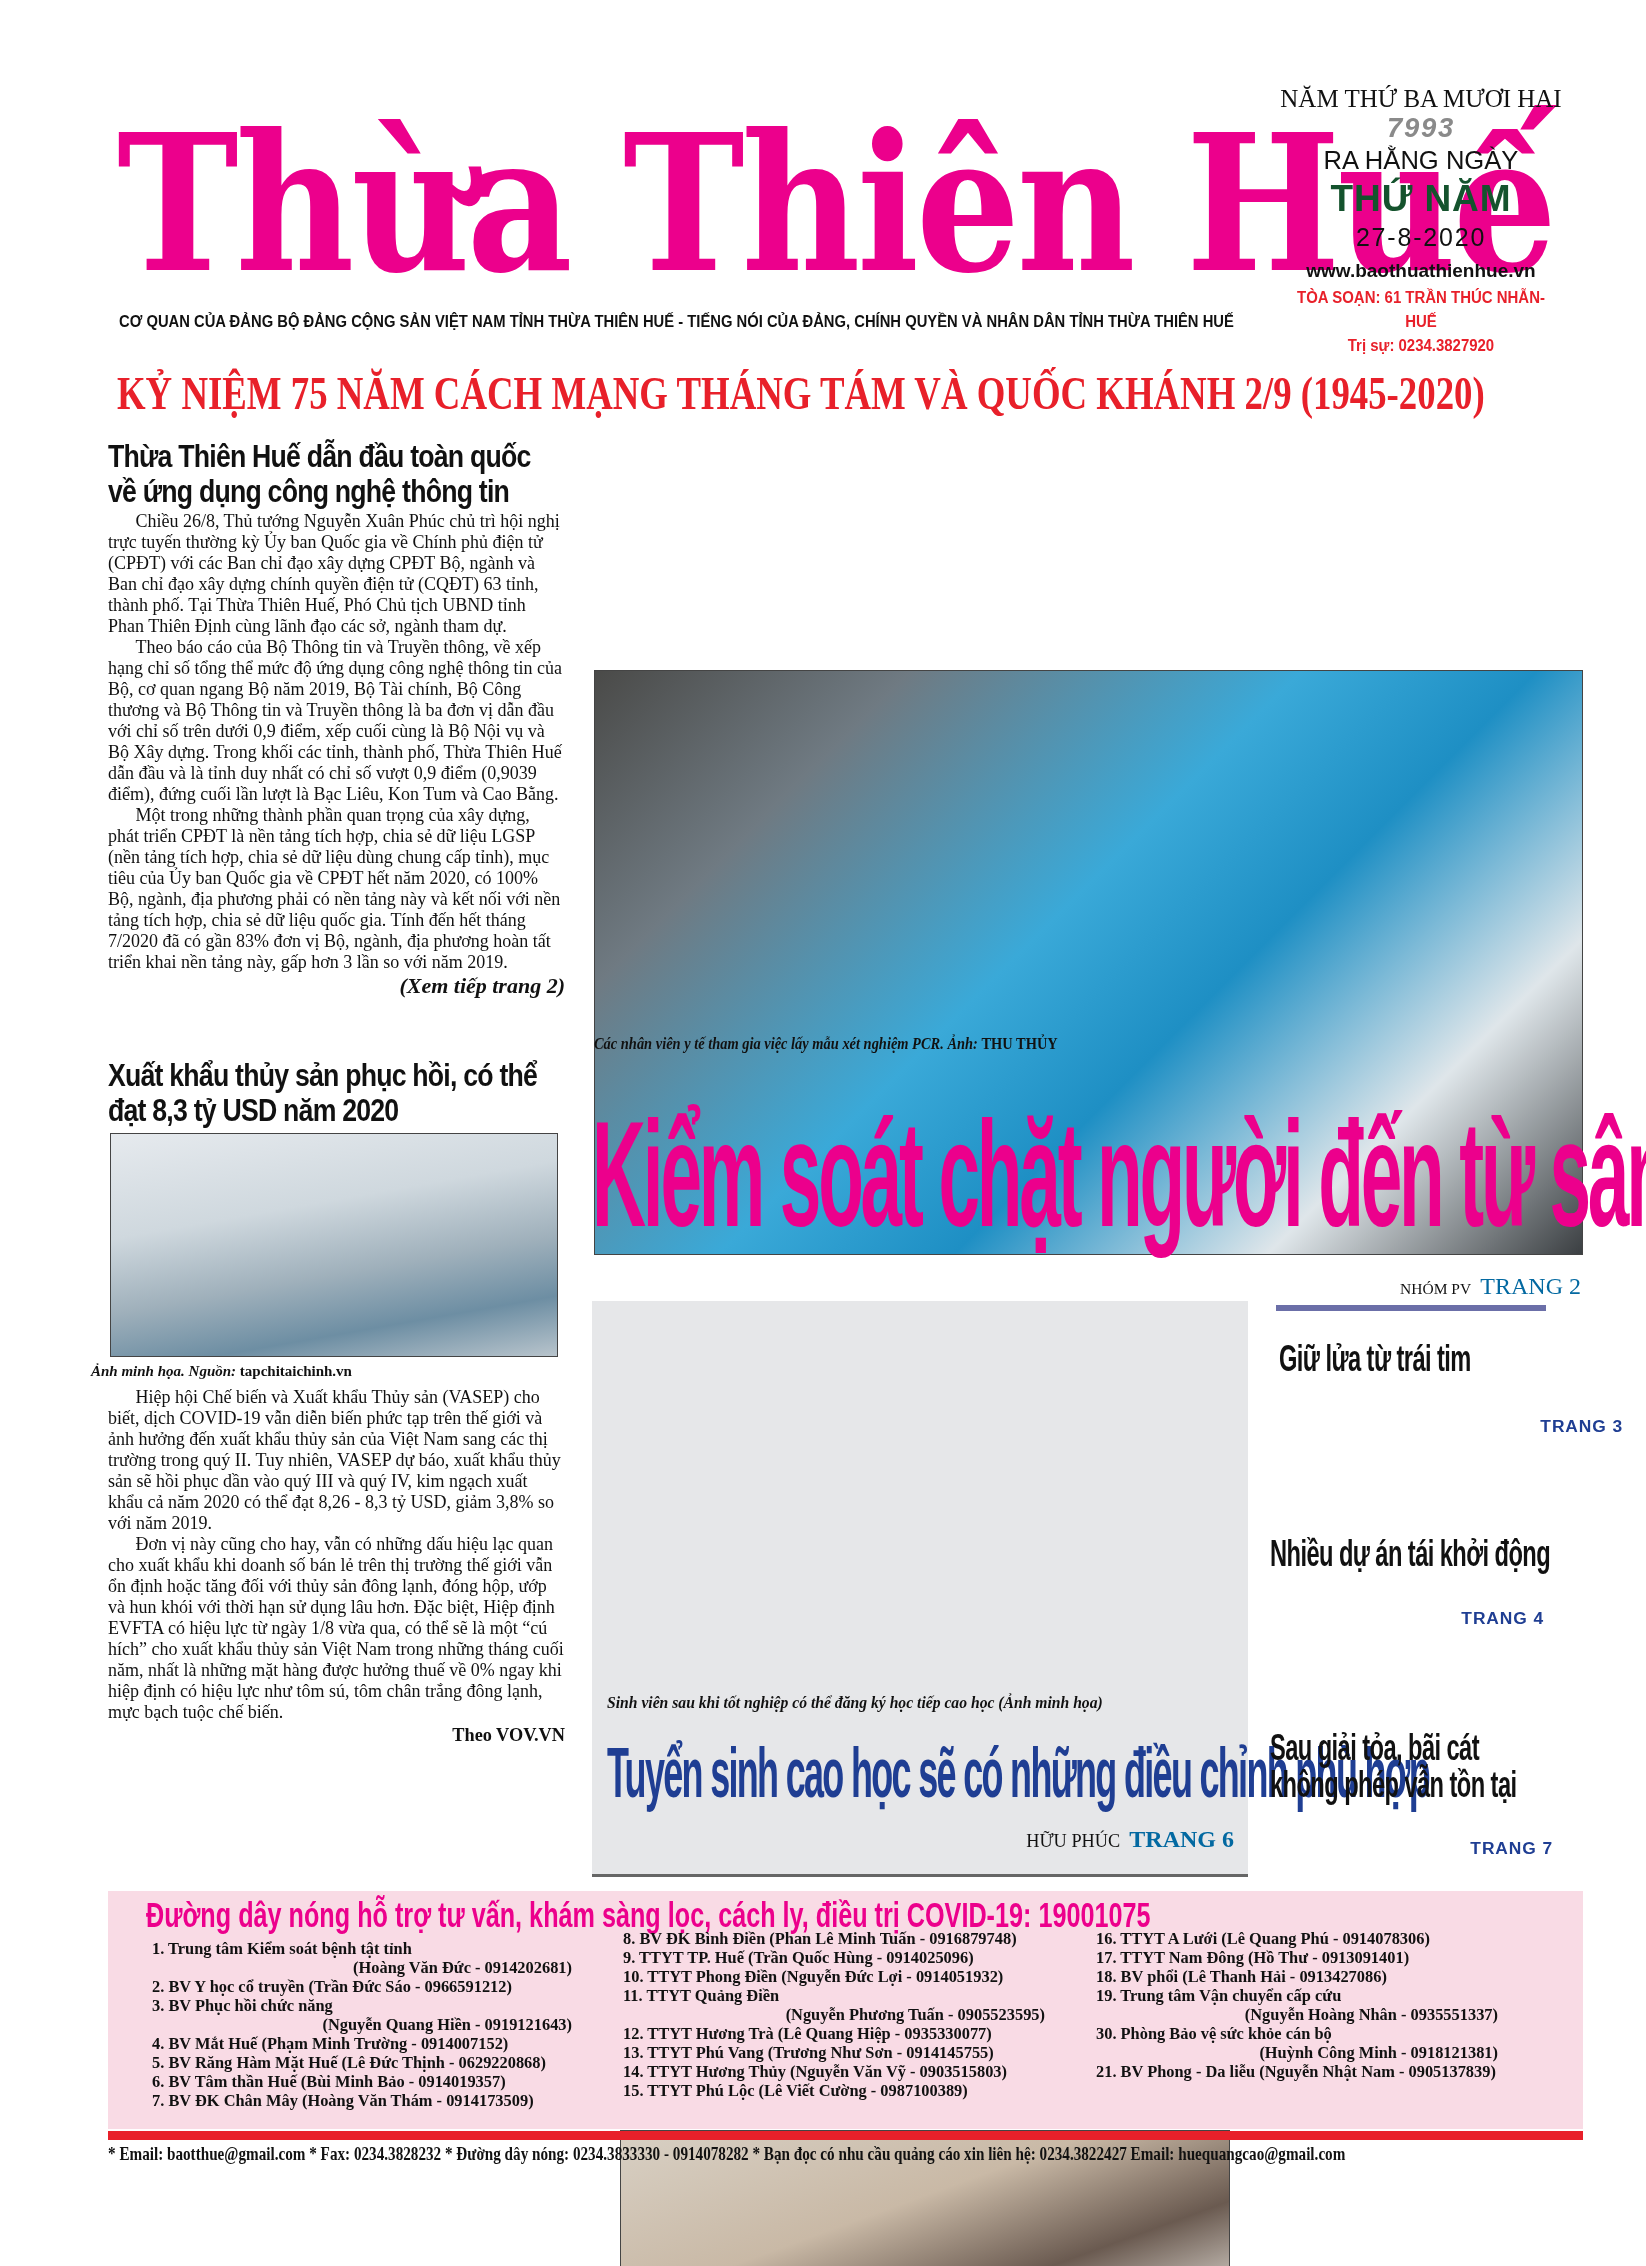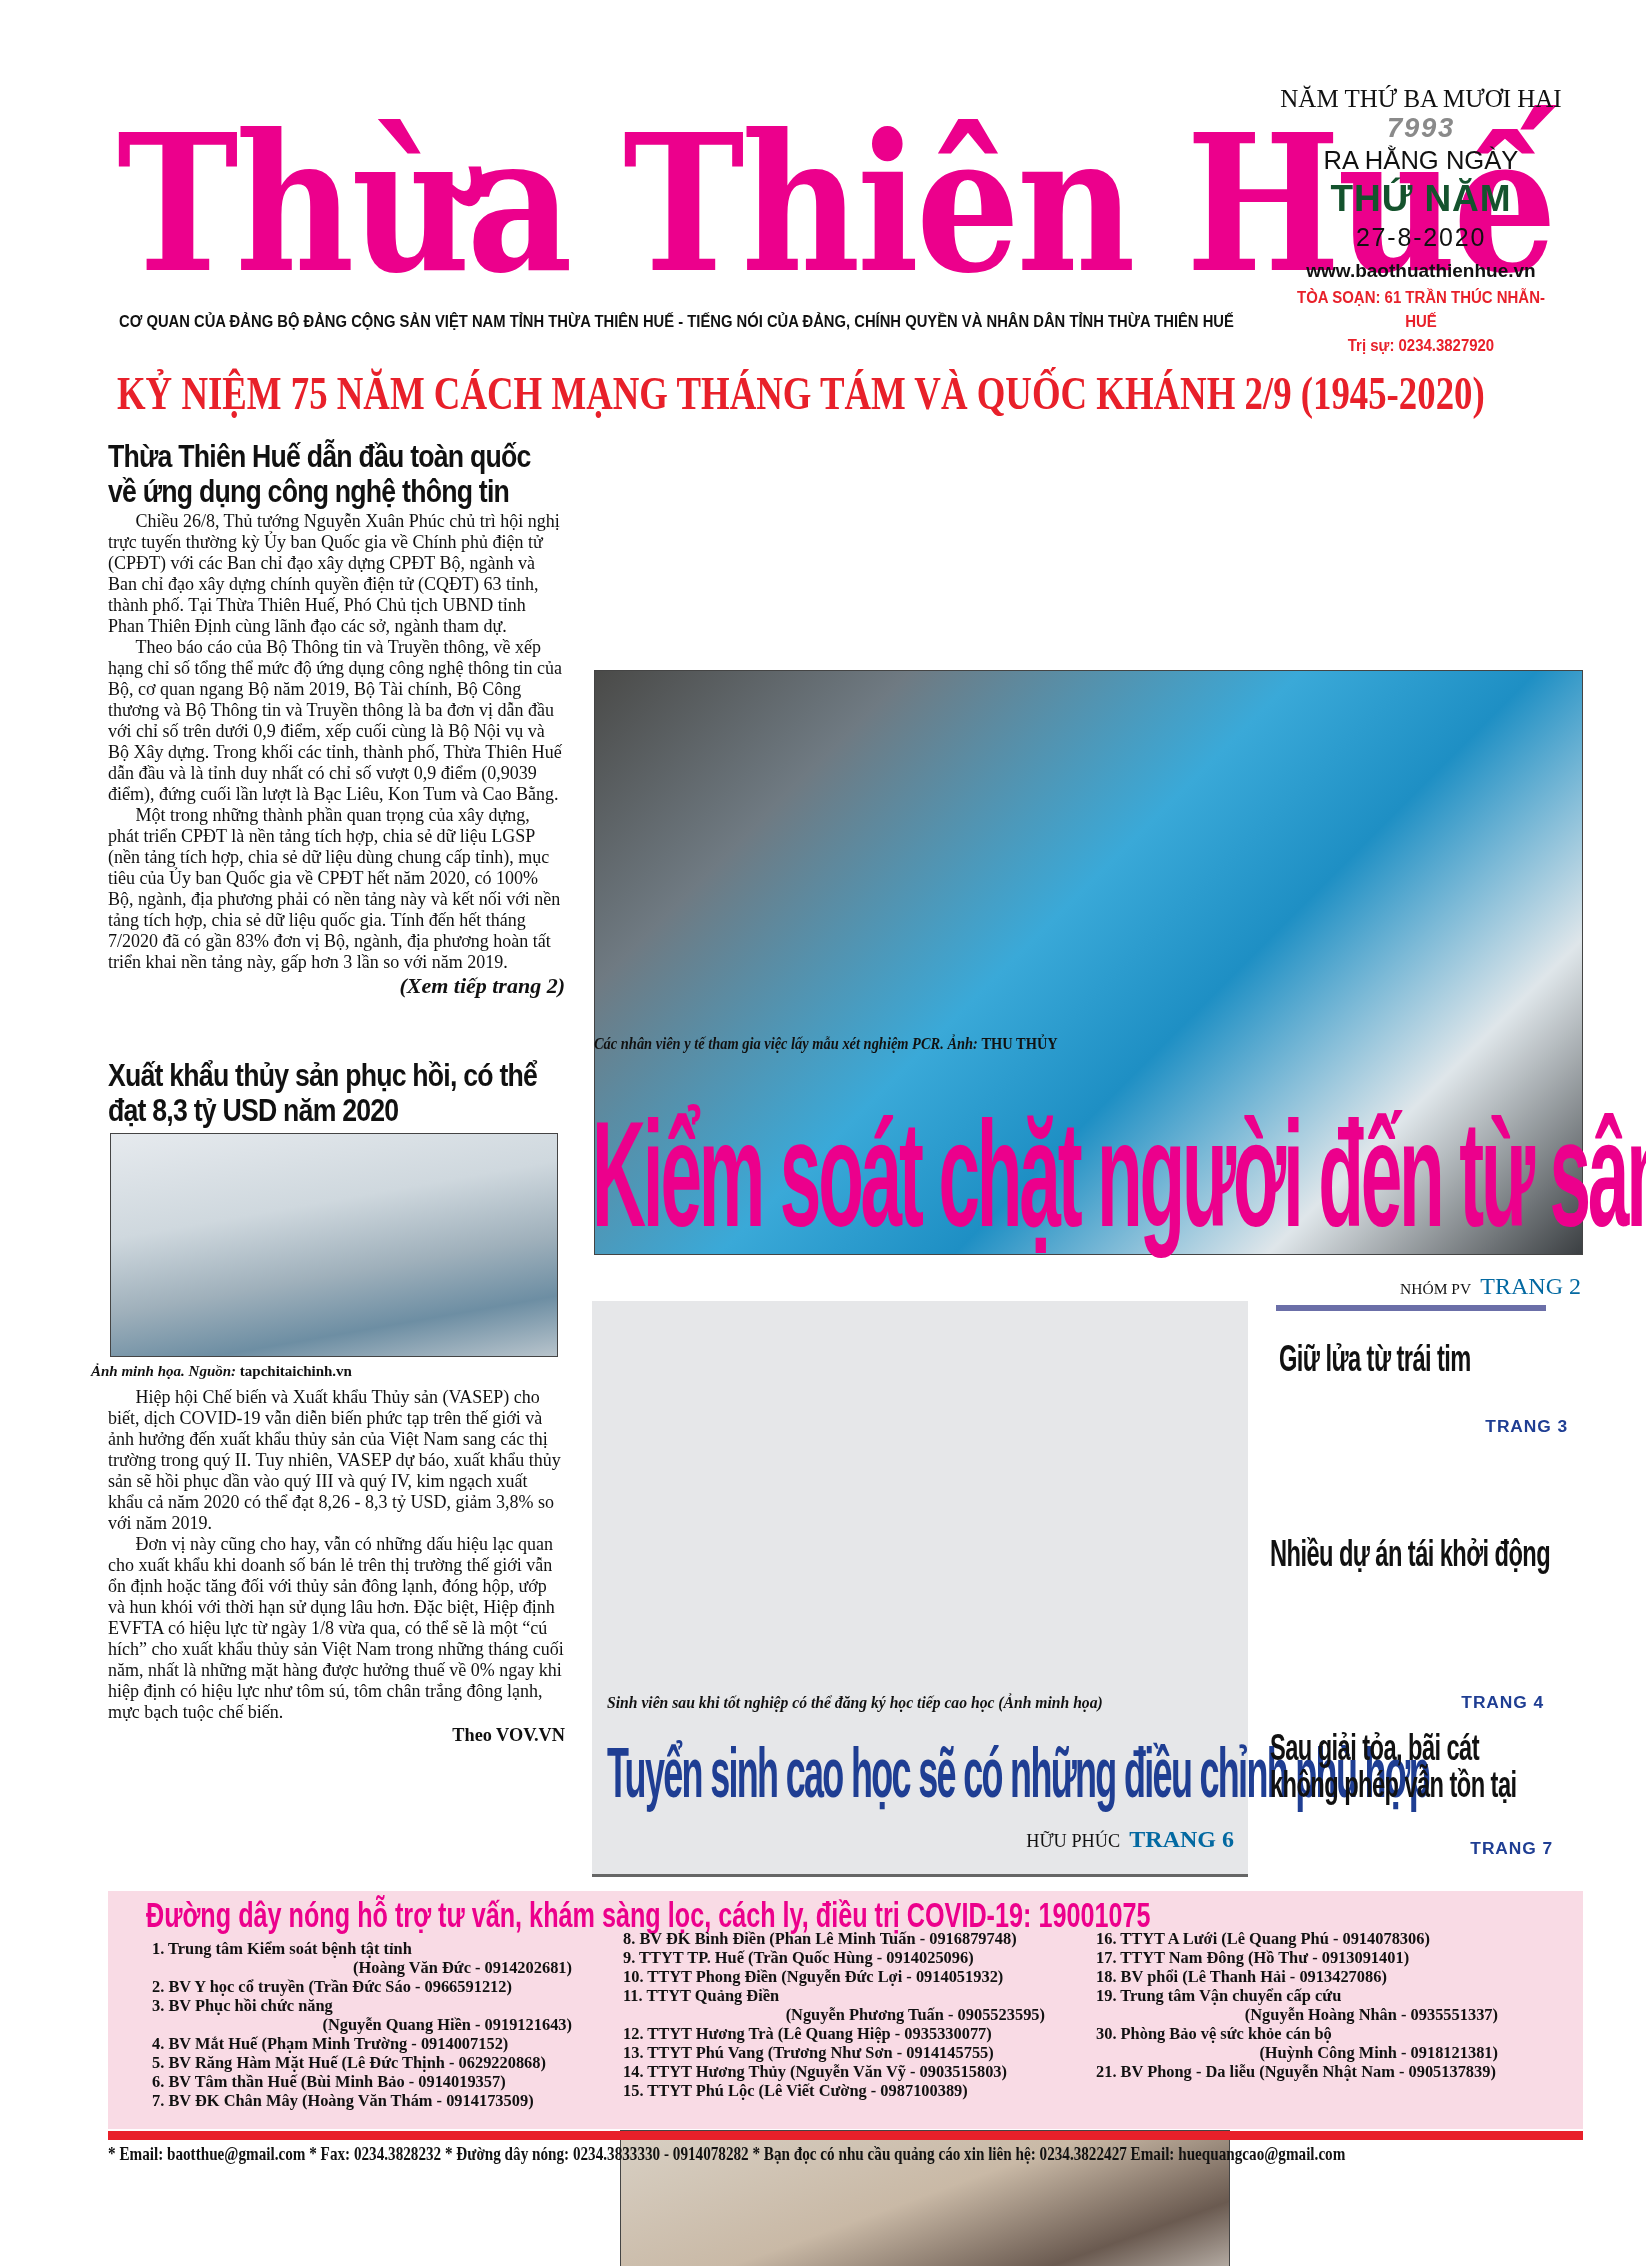--- a/index.html
+++ b/index.html
@@ -152,26 +152,26 @@
 <div class="abs byline-2">
   <span class="byline-name" style="font-size:18.3px;">HỮU PHÚC</span>
   <span class="byline-page">TRANG 6</span>
 </div>
 
 <div class="abs teaser-rule"></div>
 
 <div class="abs" style="left:1279px; top:1340px; width:302px;">
   <div class="teaser-title" style="font-size:37px;">Giữ lửa từ trái tim</div>
 </div>
-<div class="abs teaser-page" style="left:1292px; top:1416px; width:276px;">TRANG 3</div>
+<div class="abs teaser-page" style="left:1347px; top:1416px; width:276px;">TRANG 3</div>
 
 <div class="abs" style="left:1270px; top:1535px; width:311px;">
   <div class="teaser-title" style="font-size:37px;">Nhiều dự án tái khởi động</div>
 </div>
-<div class="abs teaser-page" style="left:1279px; top:1692px; width:265px;">TRANG 4</div>
+<div class="abs teaser-page" style="left:1279px; top:1608px; width:265px;">TRANG 4</div>
 
 <div class="abs" style="left:1270px; top:1729px; width:311px;">
   <div class="teaser-title" style="font-size:37px;">Sau giải tỏa, bãi cát</div>
   <div class="teaser-title" style="font-size:37px;">không phép vẫn tồn tại</div>
 </div>
 <div class="abs teaser-page" style="left:1279px; top:1838px; width:274px;">TRANG 7</div>
 
 <div class="abs hotline"></div>
 <div class="abs hotline-title">Đường dây nóng hỗ trợ tư vấn, khám sàng lọc, cách ly, điều trị COVID-19: 19001075</div>
 

